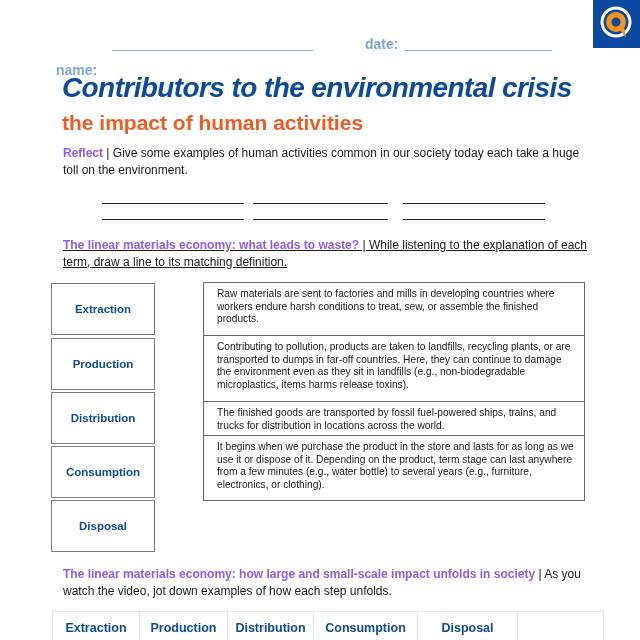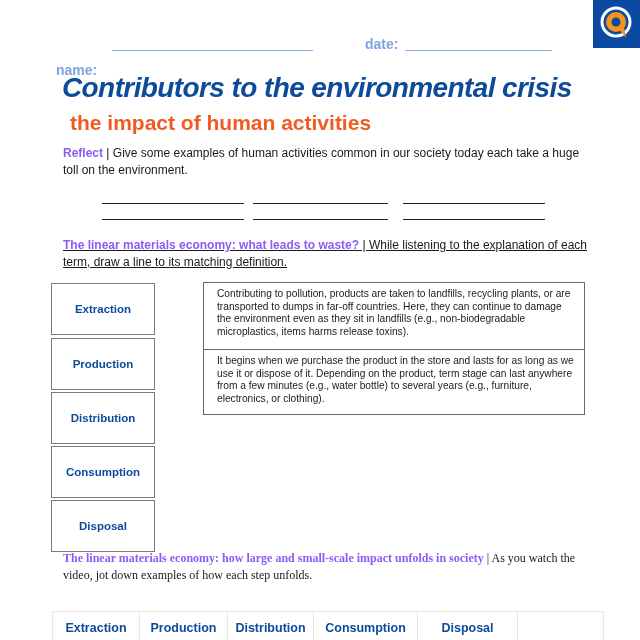--- a/index.html
+++ b/index.html
@@ -16,21 +16,20 @@
     .logo svg { position: absolute; left: 6px; top: 5px; }
     .hdr-label { color: #7fa4e0; font-weight: bold; font-size: 14px; }
     .hdr-line { border-bottom: 1.2px solid #8fb0e4; height: 0; }
     .title {
       left: 62px; top: 72px; font-size: 28px; font-weight: bold; color: #0d4a9b;
       letter-spacing: -0.6px; white-space: nowrap; font-style: italic;
     }
     .subtitle {
       left: 62px; top: 111px; font-size: 21px; font-weight: bold; color: #f15a22;
       white-space: nowrap;
-      margin-left: 8px;
     }
     .para {
       font-size: 12px; line-height: 16.5px; color: #1a1a1a; width: 530px;
     }
     .para .lead { color: #8b5cf6; font-weight: bold; }
     .blank { border-bottom: 1px solid #222; height: 0; }
     .term-box {
       left: 51px; width: 104px; border: 1px solid #7a7a7a; box-sizing: border-box;
       display: flex; align-items: center; justify-content: center;
       color: #0d4a9b; font-weight: bold; font-size: 11.5px;
@@ -89,25 +88,27 @@
   <span class="lead">The linear materials economy: what leads to waste?</span><span> | </span><span>While listening to the explanation of each term, draw a line to its matching definition.</span>
 </div>
 
 <div class="abs term-box" style="top:283px; height:52px;">Extraction</div>
 <div class="abs term-box" style="top:338px; height:52px;">Production</div>
 <div class="abs term-box" style="top:392px; height:52px;">Distribution</div>
 <div class="abs term-box" style="top:446px; height:52px;">Consumption</div>
 <div class="abs term-box" style="top:500px; height:52px;">Disposal</div>
 
 <div class="abs defs">
+  <div class="def-row" style="height:52px;">Raw materials are sent to factories and mills in developing countries where workers endure harsh conditions to treat, sew, or assemble the finished products.</div>
   <div class="def-row" style="height:66px;">Contributing to pollution, products are taken to landfills, recycling plants, or are transported to dumps in far-off countries. Here, they can continue to damage the environment even as they sit in landfills (e.g., non-biodegradable microplastics, items harms release toxins).</div>
+  <div class="def-row" style="height:34px;">The finished goods are transported by fossil fuel-powered ships, trains, and trucks for distribution in locations across the world.</div>
   <div class="def-row" style="height:65px;">It begins when we purchase the product in the store and lasts for as long as we use it or dispose of it. Depending on the product, term stage can last anywhere from a few minutes (e.g., water bottle) to several years  (e.g., furniture, electronics, or clothing).</div>
 </div>
 
-<div class="abs para" style="left:63px; top:550px; width:530px;font-family:Liberation Serif, serif;">
+<div class="abs para" style="left:63px; top:566px; width:530px;">
   <span class="lead">The linear materials economy: how large and small-scale impact unfolds in society</span><span> | </span><span>As you watch the video, jot down examples of how each step unfolds.</span>
 </div>
 
 <div class="abs steps">
   <div class="step" style="width:86px;">Extraction</div>
   <div class="step" style="width:88px;">Production</div>
   <div class="step" style="width:86px;">Distribution</div>
   <div class="step" style="width:104px;">Consumption</div>
   <div class="step" style="width:100px;">Disposal</div>
   <div class="step" style="flex:1;"></div>

